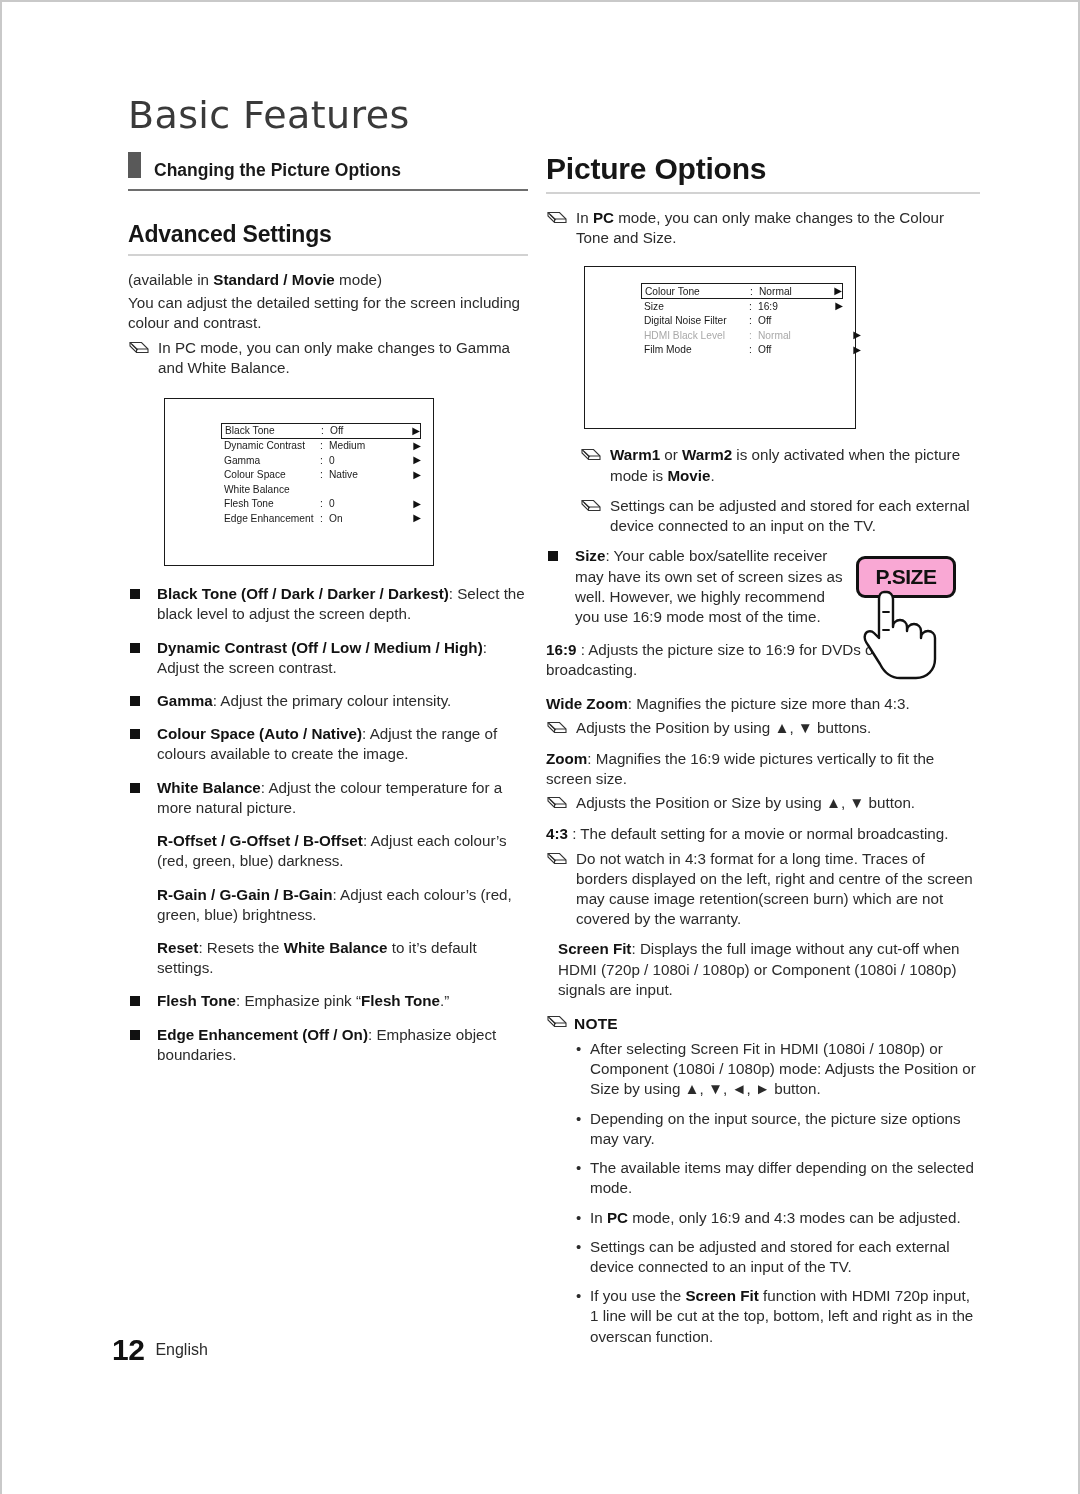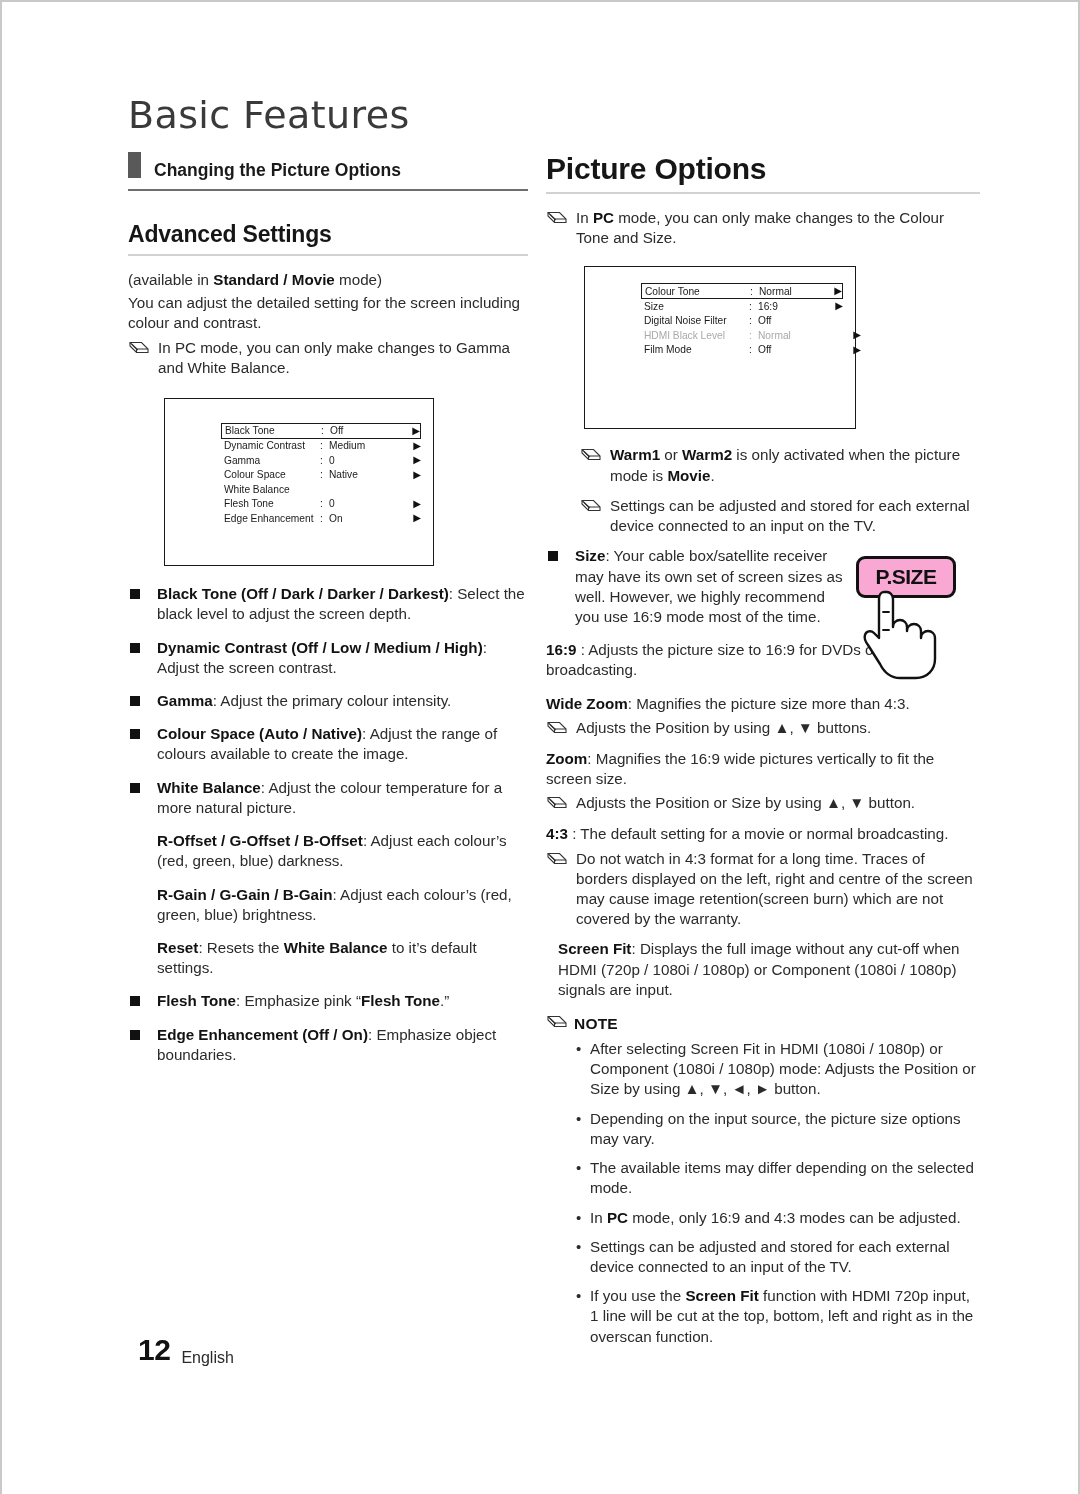--- a/index.html
+++ b/index.html
@@ -248,24 +248,24 @@
   }
   .dot-item .dot-text {
     font-size: 15.2px;
     line-height: 1.33;
     color: #2b2b2b;
   }
 
   
   .footer {
     position: absolute;
-    left: 138px;
+    left: 112px;
     top: 1333px;
     display: flex;
-    align-items: flex-end;
+    align-items: center;
   }
   .footer .pageno {
     font-size: 30px;
     font-weight: bold;
     color: #111;
     letter-spacing: -0.5px;
   }
   .footer .lang {
     font-size: 16px;
     color: #2b2b2b;

